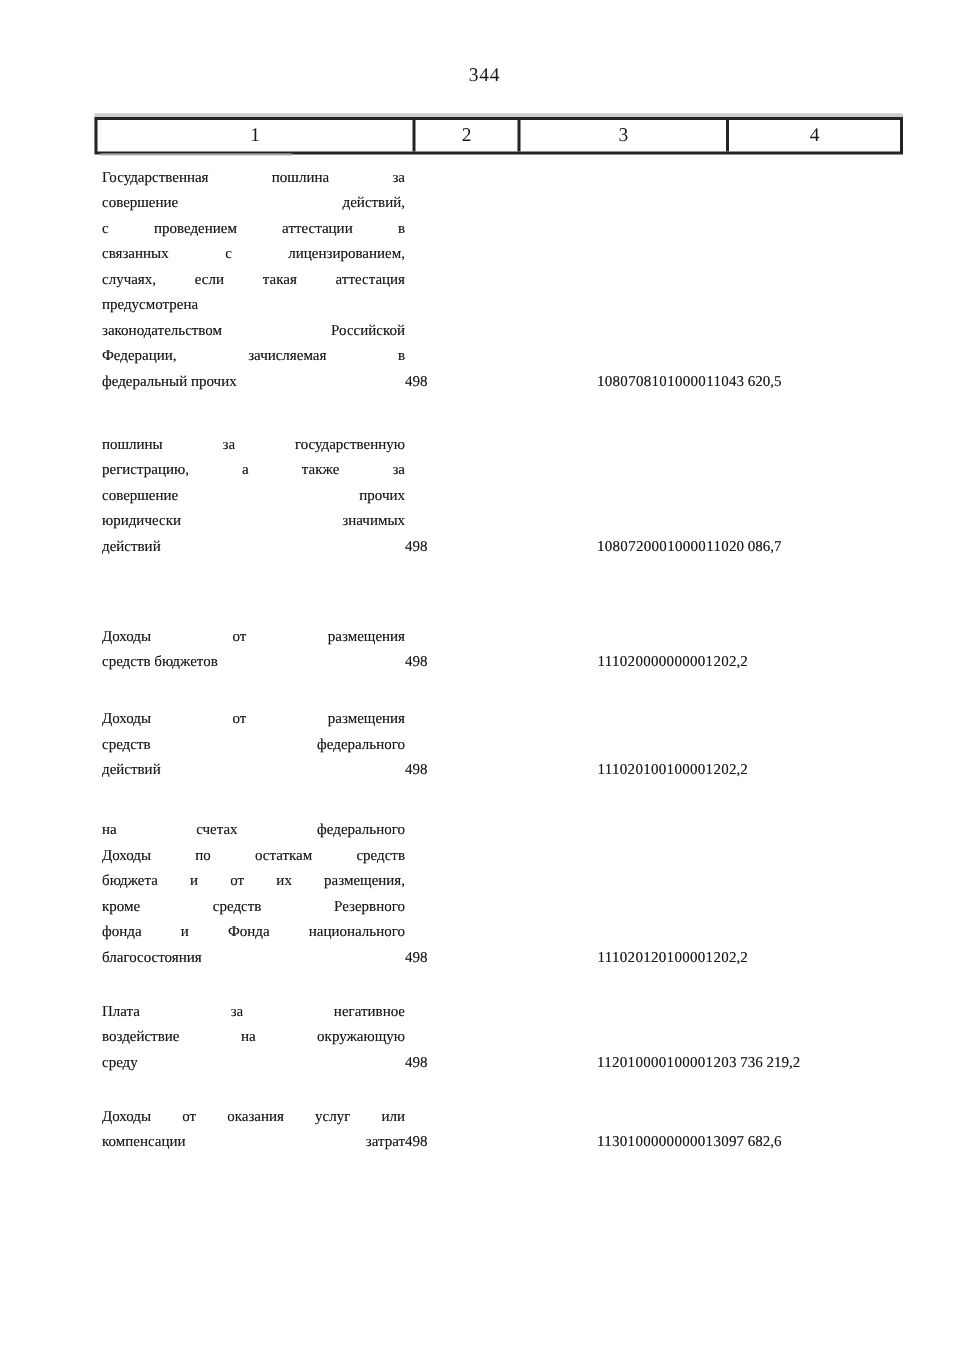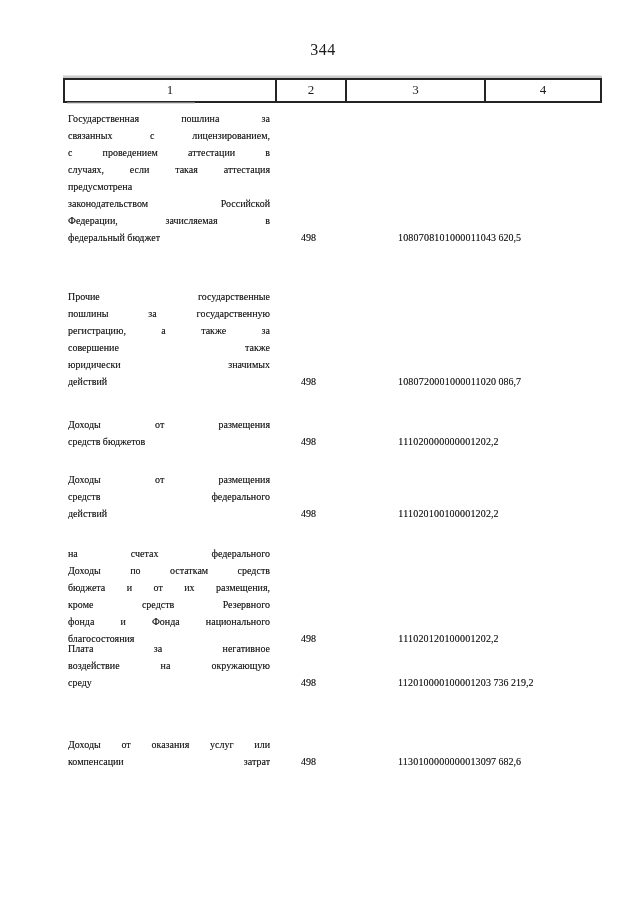--- a/index.html
+++ b/index.html
@@ -8,21 +8,21 @@
   html,body{margin:0;padding:0;}
   body{
     width:640px;height:905px;position:relative;overflow:hidden;
     background:var(--bg);
     font-family:"Liberation Serif","DejaVu Serif",serif;
     color:var(--text);
   }
   .page{position:absolute;inset:0;}
   .page-number{
     position:absolute;top:42px;left:0;right:0;
-    text-align:center;font-size:16px;line-height:15px;
+    text-align:center;font-size:13px;line-height:15px;
     letter-spacing:.5px;text-indent:6px;
   }
   
   .thead{
     position:absolute;left:63px;top:78px;width:539px;height:25px;
     box-sizing:border-box;border:2px solid var(--border);
     display:grid;grid-template-columns:210px 70px 139px 1fr;
     box-shadow:0 -2.5px 0 rgba(125,125,125,.40);
   }
   .thead::after{ 
@@ -37,21 +37,21 @@
   .row{
     position:absolute;left:68px;width:530px;
     display:grid;grid-template-columns:202px 77px 139px 112px;
     align-items:end;
     font-size:10px;line-height:17px;
     text-shadow:0 0 .4px rgba(0,0,0,.5);
   }
   .name{align-self:start;}
   .line{text-align:justify;text-align-last:justify;}
   .line.end{text-align-last:left;}
-  .c2{text-align:center;}
+  .c2{text-align:left;}
   .c3{text-align:right;letter-spacing:.2px;}
   .c4{}
 </style>
 </head>
 <body>
 
 <div class="page">
 
   <div class="page-number">344</div>
 
@@ -59,38 +59,38 @@
     <div class="th">1</div>
     <div class="th">2</div>
     <div class="th">3</div>
     <div class="th">4</div>
   </div>
 
   <div id="rows-layer">
       <div class="row" style="top: 110px;">
         <div class="name">
           <div class="line">Государственная пошлина за</div>
+          <div class="line">совершение действий,</div>
+          <div class="line">с проведением аттестации в</div>
           <div class="line">связанных с лицензированием,</div>
-          <div class="line">с проведением аттестации в</div>
           <div class="line">случаях, если такая аттестация</div>
           <div class="line">предусмотрена</div>
           <div class="line">законодательством Российской</div>
           <div class="line">Федерации, зачисляемая в</div>
-          <div class="line end">федеральный бюджет</div>
+          <div class="line end">федеральный прочих</div>
         </div>
         <div class="c2">498</div>
         <div class="c3">10807081010000110</div>
         <div class="c4">43 620,5</div>
       </div>
       <div class="row" style="top: 288px;">
         <div class="name">
-          <div class="line">Прочие государственные</div>
           <div class="line">пошлины за государственную</div>
           <div class="line">регистрацию, а также за</div>
-          <div class="line">совершение также</div>
+          <div class="line">совершение прочих</div>
           <div class="line">юридически значимых</div>
           <div class="line end">действий</div>
         </div>
         <div class="c2">498</div>
         <div class="c3">10807200010000110</div>
         <div class="c4">20 086,7</div>
       </div>
       <div class="row" style="top: 416px;">
         <div class="name">
           <div class="line">Доходы от размещения</div>
@@ -116,21 +116,21 @@
           <div class="line">Доходы по остаткам средств</div>
           <div class="line">бюджета и от их размещения,</div>
           <div class="line">кроме средств Резервного</div>
           <div class="line">фонда и Фонда национального</div>
           <div class="line end">благосостояния</div>
         </div>
         <div class="c2">498</div>
         <div class="c3">11102012010000120</div>
         <div class="c4">2,2</div>
       </div>
-      <div class="row" style="top: 640px;">
+      <div class="row" style="top: 666px;">
         <div class="name">
           <div class="line">Плата за негативное</div>
           <div class="line">воздействие на окружающую</div>
           <div class="line end">среду</div>
         </div>
         <div class="c2">498</div>
         <div class="c3">11201000010000120</div>
         <div class="c4">3 736 219,2</div>
       </div>
       <div class="row" style="top: 736px;">

